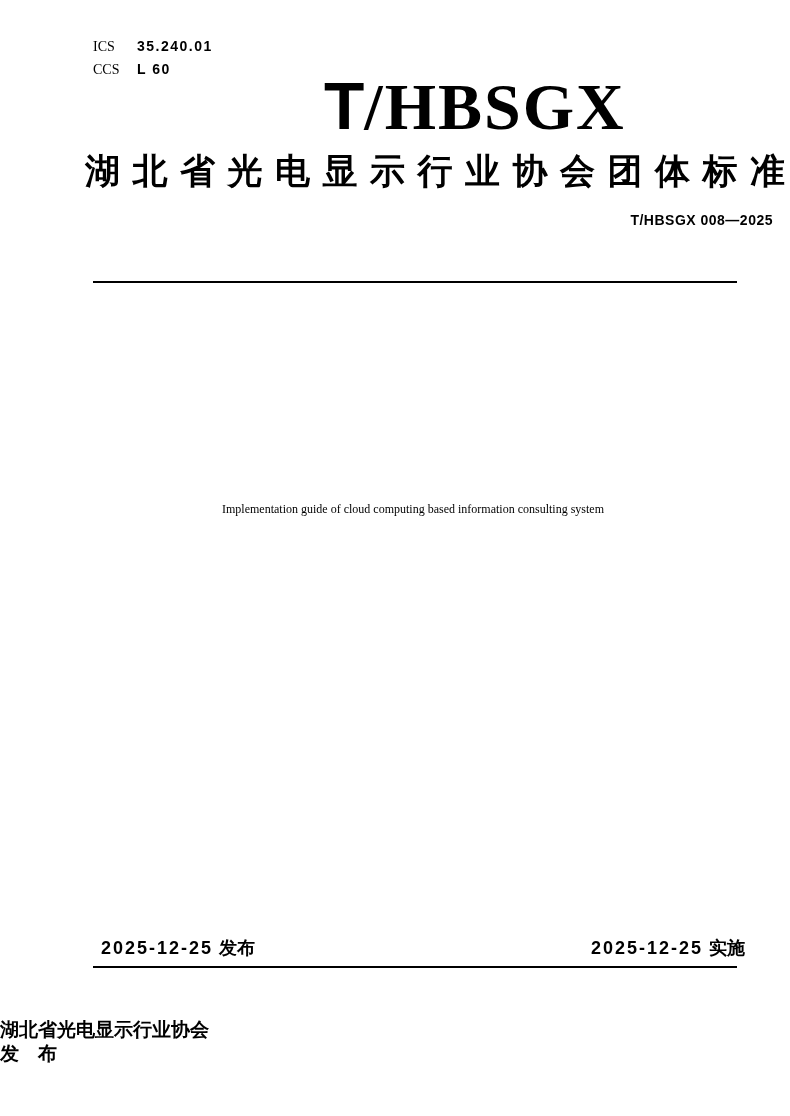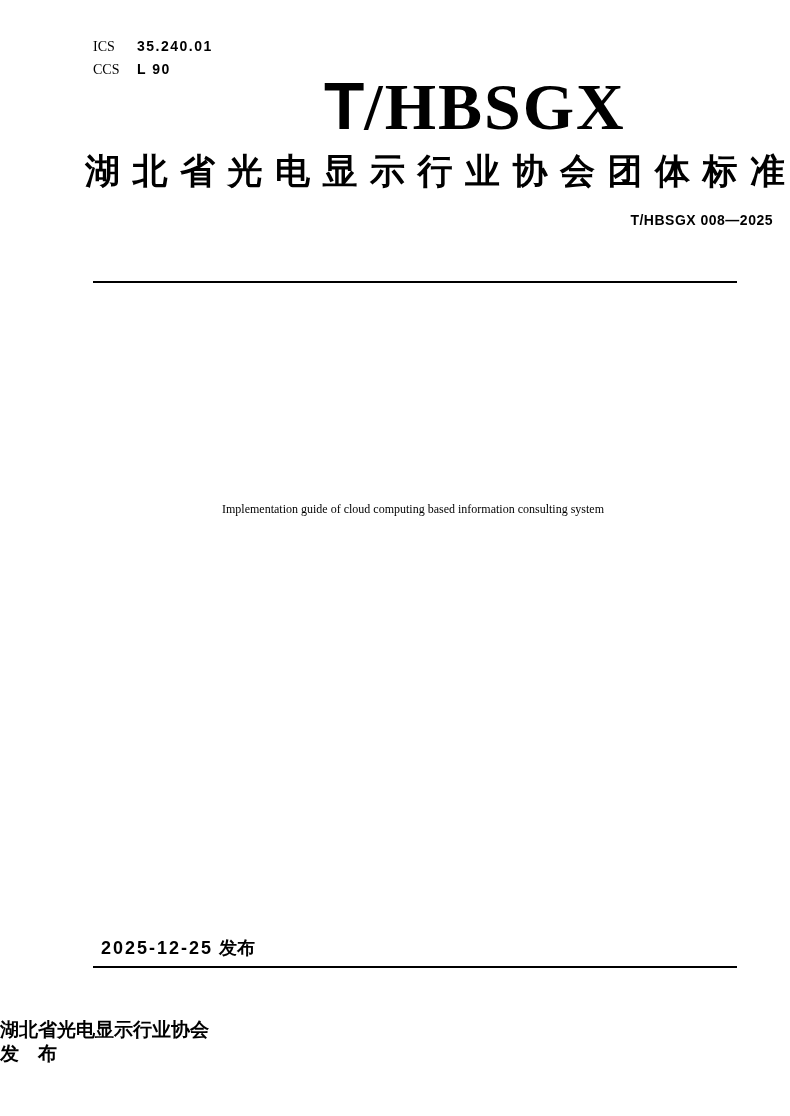--- a/index.html
+++ b/index.html
@@ -151,40 +151,43 @@
 
 <div class="page">
 
   <div class="meta-block">
     <div class="meta-row">
       <span class="meta-label">ICS</span>
       <span class="meta-value">35.240.01</span>
     </div>
     <div class="meta-row">
       <span class="meta-label">CCS</span>
-      <span class="meta-value">L 90</span>
+      <span class="meta-value">L 60</span>
     </div>
   </div>
 
   <div class="logo">
     <span class="logo-t">T</span><span class="logo-rest">/HBSGX</span>
   </div>
 
   <div class="banner">湖北省光电显示行业协会团体标准</div>
 
   <div class="std-number">T/HBSGX 008—2025</div>
 
   <div class="rule rule-top"></div>
 
   <div class="title-en">Implementation guide of cloud computing based information consulting system</div>
 
   <div class="dates">
     <div>
       <span class="date-num">2025-12-25</span><span>发布</span>
     </div>
+    <div>
+      <span class="date-num">2025-12-25</span><span>实施</span>
+    </div>
   </div>
 
   <div class="rule rule-bottom"></div>
 
   <div class="publisher">
     <span>湖北省光电显示行业协会</span>
     <span>发　布</span>
   </div>
 
 </div>

